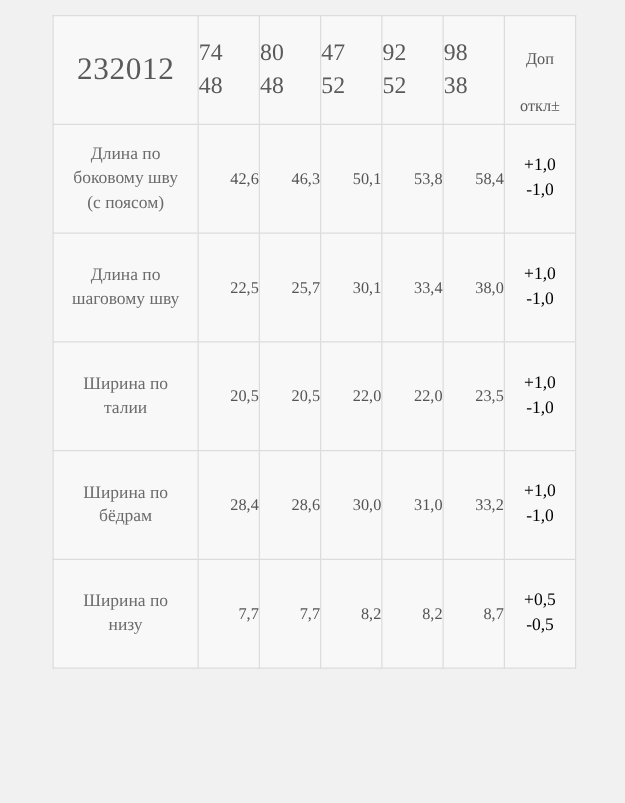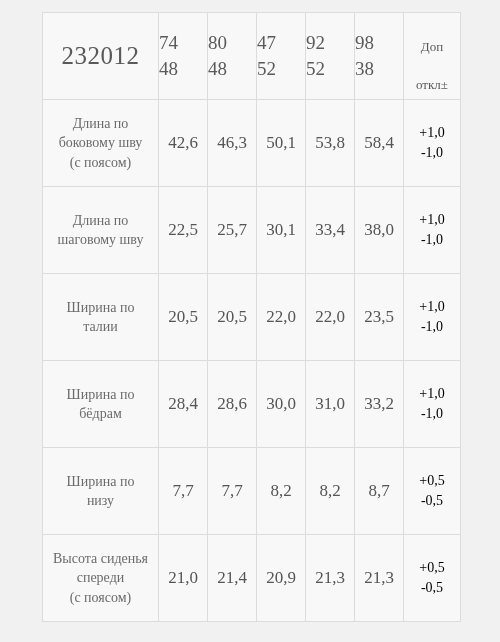--- a/index.html
+++ b/index.html
@@ -71,22 +71,22 @@
   tr.data-row td { height: 86px; }
   .row-label {
     font-size: 14px;
     color: #6b6b6b;
     line-height: 1.38;
     padding: 0 8px 0 12px;
     text-align: center;
   }
   .row-label .ln { display: block; }
   .value-cell {
-    text-align: center;
-    font-size: 17px;
+    text-align: right;
+    font-size: 13px;
     color: #555555;
   }
   .tol-cell {
     text-align: center;
     font-size: 14px;
     color: #000000;
     line-height: 1.4;
   }
   .tol-cell .ln { display: block; }
 </style>
@@ -210,32 +210,16 @@
           <td class="value-cell">7,7</td>
           <td class="value-cell">8,2</td>
           <td class="value-cell">8,2</td>
           <td class="value-cell">8,7</td>
           <td class="tol-cell">
             <span class="ln">+0,5</span>
             <span class="ln">-0,5</span>
           </td>
         </tr>
 
-        <tr class="data-row">
-          <td class="row-label">
-            <span class="ln">Высота сиденья</span>
-            <span class="ln">спереди</span>
-            <span class="ln">(с поясом)</span>
-          </td>
-          <td class="value-cell">21,0</td>
-          <td class="value-cell">21,4</td>
-          <td class="value-cell">20,9</td>
-          <td class="value-cell">21,3</td>
-          <td class="value-cell">21,3</td>
-          <td class="tol-cell">
-            <span class="ln">+0,5</span>
-            <span class="ln">-0,5</span>
-          </td>
-        </tr>
       </tbody>
     </table>
   </div>
 </div>
 
 </body></html>

